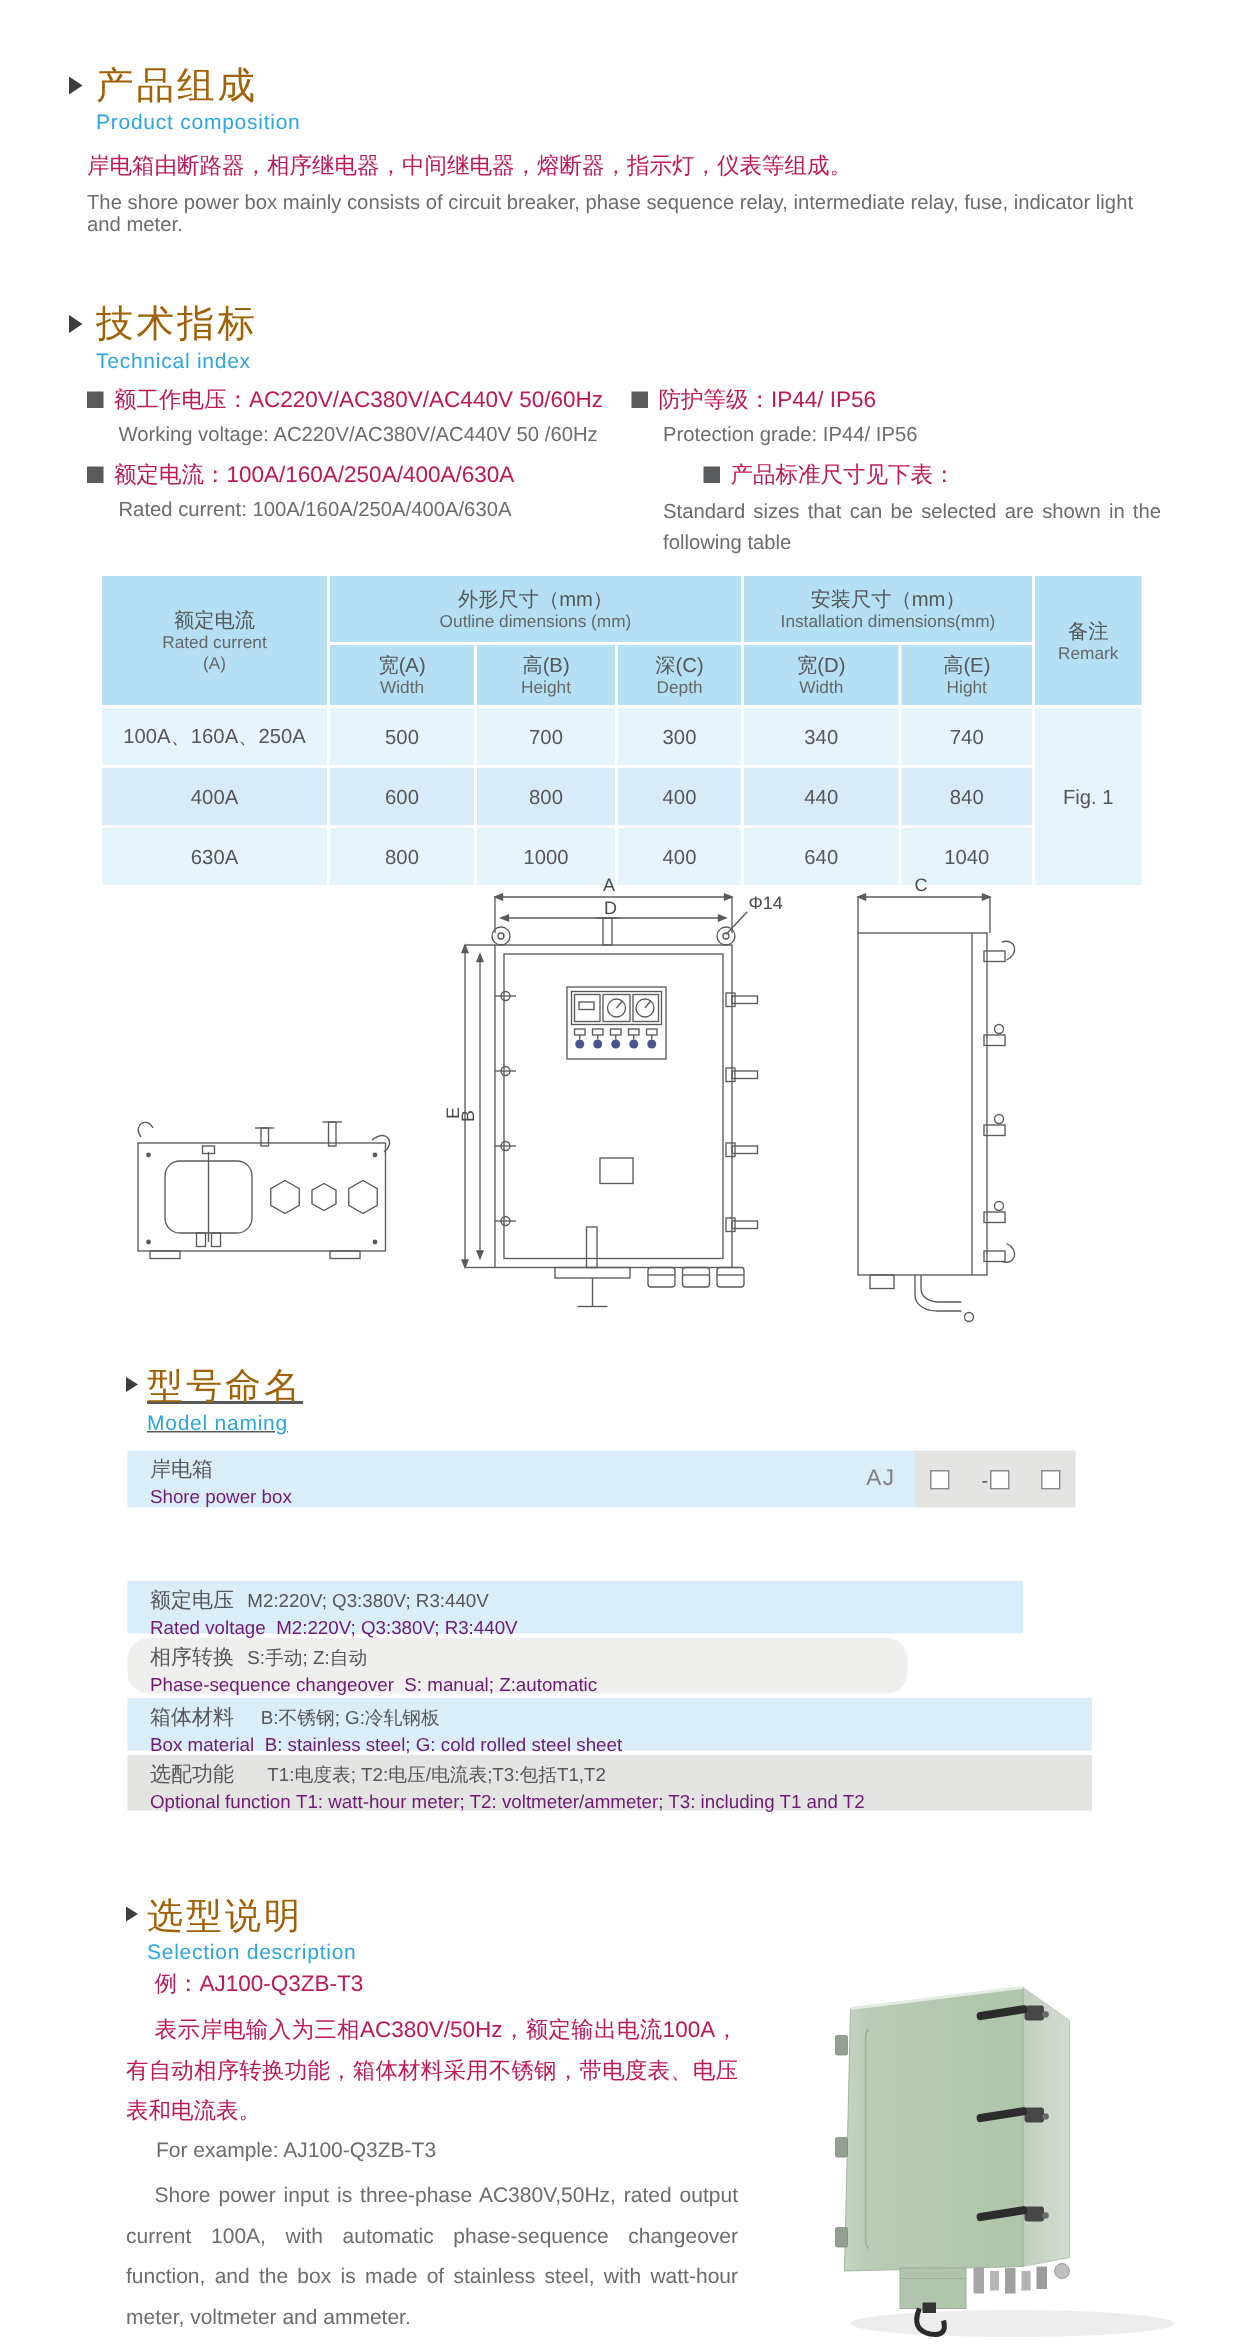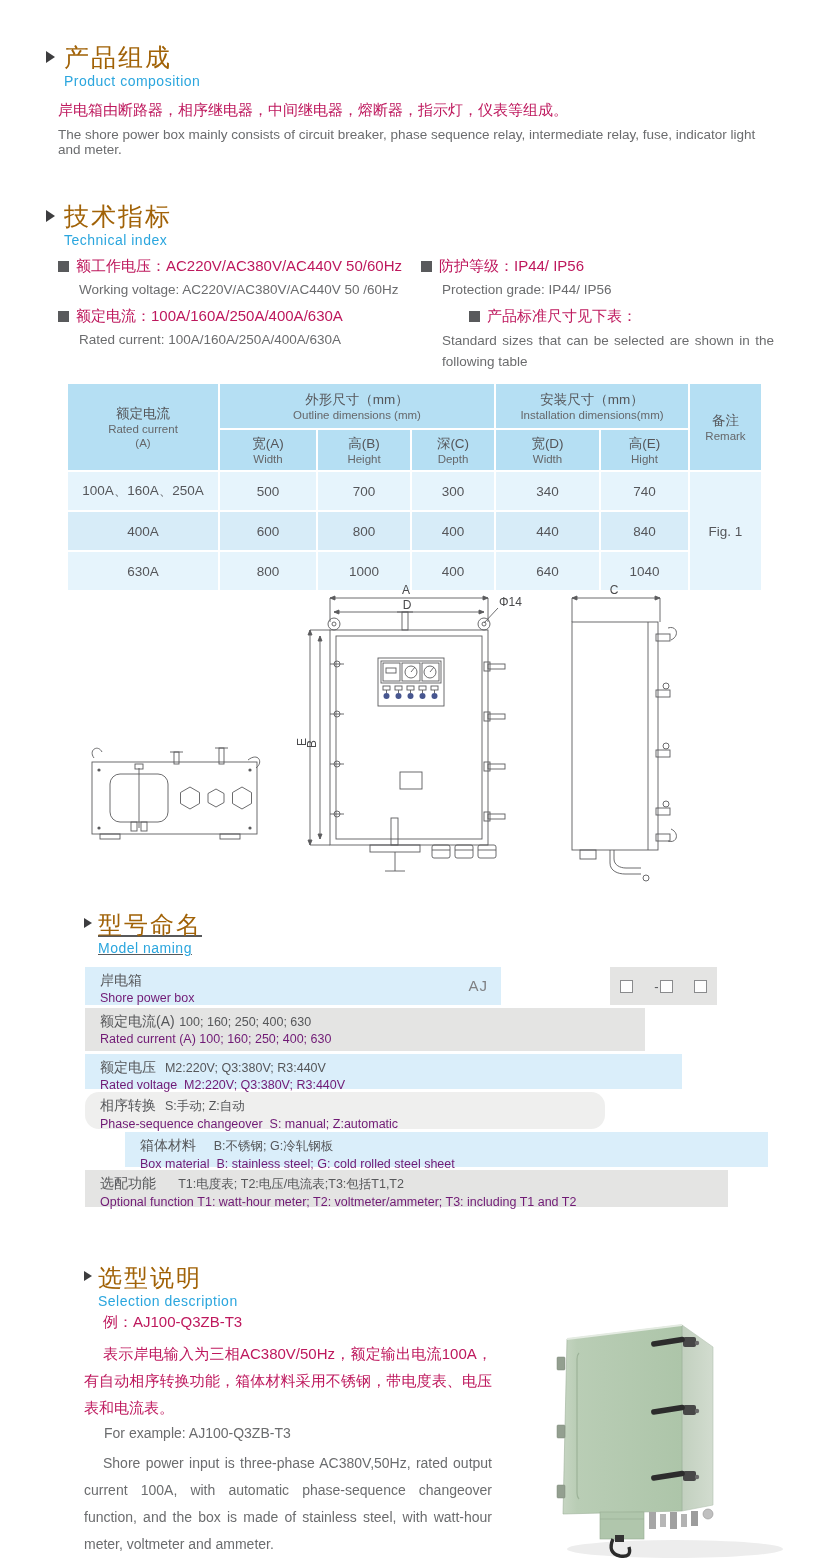--- a/index.html
+++ b/index.html
@@ -304,47 +304,43 @@
   </svg>
 
   <div class="abs sec-head" style="left:84px;top:912px;text-decoration:underline;">
     <span class="tri small"></span>
     <div>
       <div class="h-zh" style="font-size:24px;">型号命名</div>
       <div class="h-en">Model naming</div>
     </div>
   </div>
 
-  <div class="mn-row bg-blue" style="top:967px;width:416px;height:38px;">
+  <div class="mn-row bg-blue" style="top:967px;width:525px;height:38px;">
     <span class="mn-zh">岸电箱</span>
     <span class="mn-en">Shore power box</span>
     <span class="aj">AJ</span>
   </div>
   <div class="abs bg-gray" style="left:610px;top:967px;width:107px;height:38px;display:flex;align-items:center;justify-content:space-between;padding:0 10px;box-sizing:border-box;">
     <span class="code-box"></span>
     <span style="font-size:13px;color:#56575a;display:flex;align-items:center;">
         <span>-</span>
         <span class="code-box" style="margin-left:1px;"></span>
       </span>
     <span class="code-box"></span>
   </div>
 
-  <div class="mn-row bg-gray" style="top:1008px;width:560px;height:43px;">
-    <span class="mn-zh">额定电流(A)</span>&nbsp;<span class="mn-val">100; 160; 250; 400; 630</span>
-    <span class="mn-en"><span>Rated current (A)</span>&nbsp;<span>100; 160; 250; 400; 630</span></span>
-  </div>
   <div class="mn-row bg-blue" style="top:1054px;width:597px;height:35px;">
     <span class="mn-zh">额定电压</span>&nbsp;&nbsp;<span class="mn-val">M2:220V;  Q3:380V;  R3:440V</span>
     <span class="mn-en"><span>Rated voltage</span>&nbsp;&nbsp;<span>M2:220V;  Q3:380V;  R3:440V</span></span>
   </div>
   <div class="mn-row bg-light" style="top:1092px;width:520px;height:37px;border-radius:14px;">
     <span class="mn-zh">相序转换</span>&nbsp;&nbsp;<span class="mn-val">S:手动; Z:自动</span>
     <span class="mn-en"><span>Phase-sequence changeover</span>&nbsp;&nbsp;<span>S: manual;  Z:automatic</span></span>
   </div>
-  <div class="mn-row bg-blue" style="top:1132px;width:643px;height:35px;margin-left:40px;">
+  <div class="mn-row bg-blue" style="top:1132px;width:643px;height:35px;">
     <span class="mn-zh">箱体材料</span>&nbsp;&nbsp;&nbsp;&nbsp;<span class="mn-val">B:不锈钢;  G:冷轧钢板</span>
     <span class="mn-en"><span>Box material</span>&nbsp;&nbsp;<span>B: stainless steel; G: cold rolled steel sheet</span></span>
   </div>
   <div class="mn-row bg-gray" style="top:1170px;width:643px;height:37px;">
     <span class="mn-zh">选配功能</span>&nbsp;&nbsp;&nbsp;&nbsp;&nbsp;<span class="mn-val">T1:电度表; T2:电压/电流表;T3:包括T1,T2</span>
     <span class="mn-en"><span>Optional function</span>&nbsp;<span>T1: watt-hour meter; T2: voltmeter/ammeter; T3: including T1 and T2</span></span>
   </div>
 
   <div class="abs sec-head" style="left:84px;top:1265px;">
     <span class="tri small"></span>

